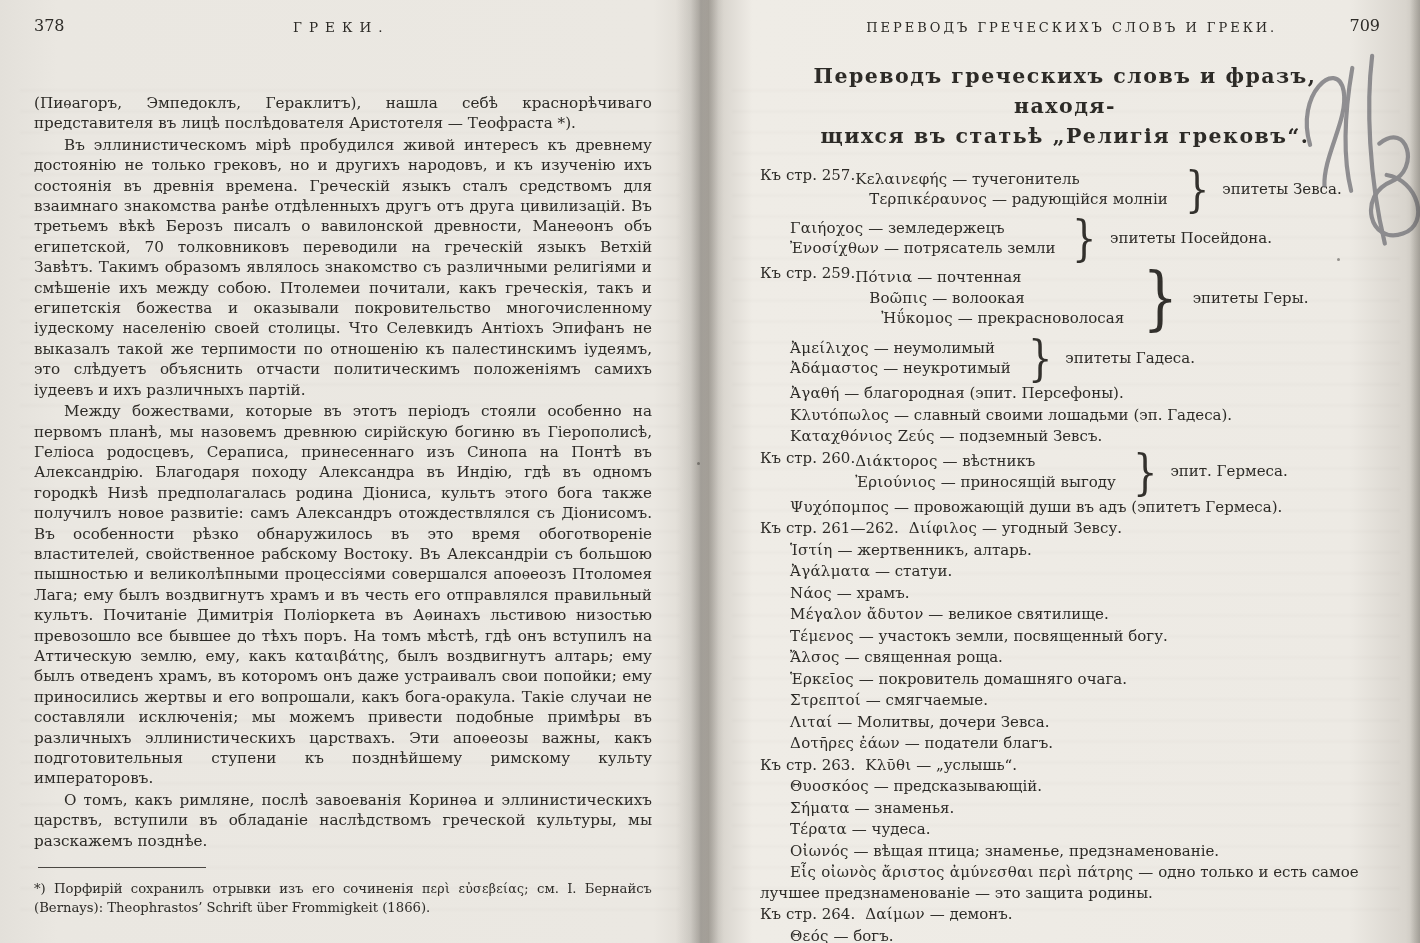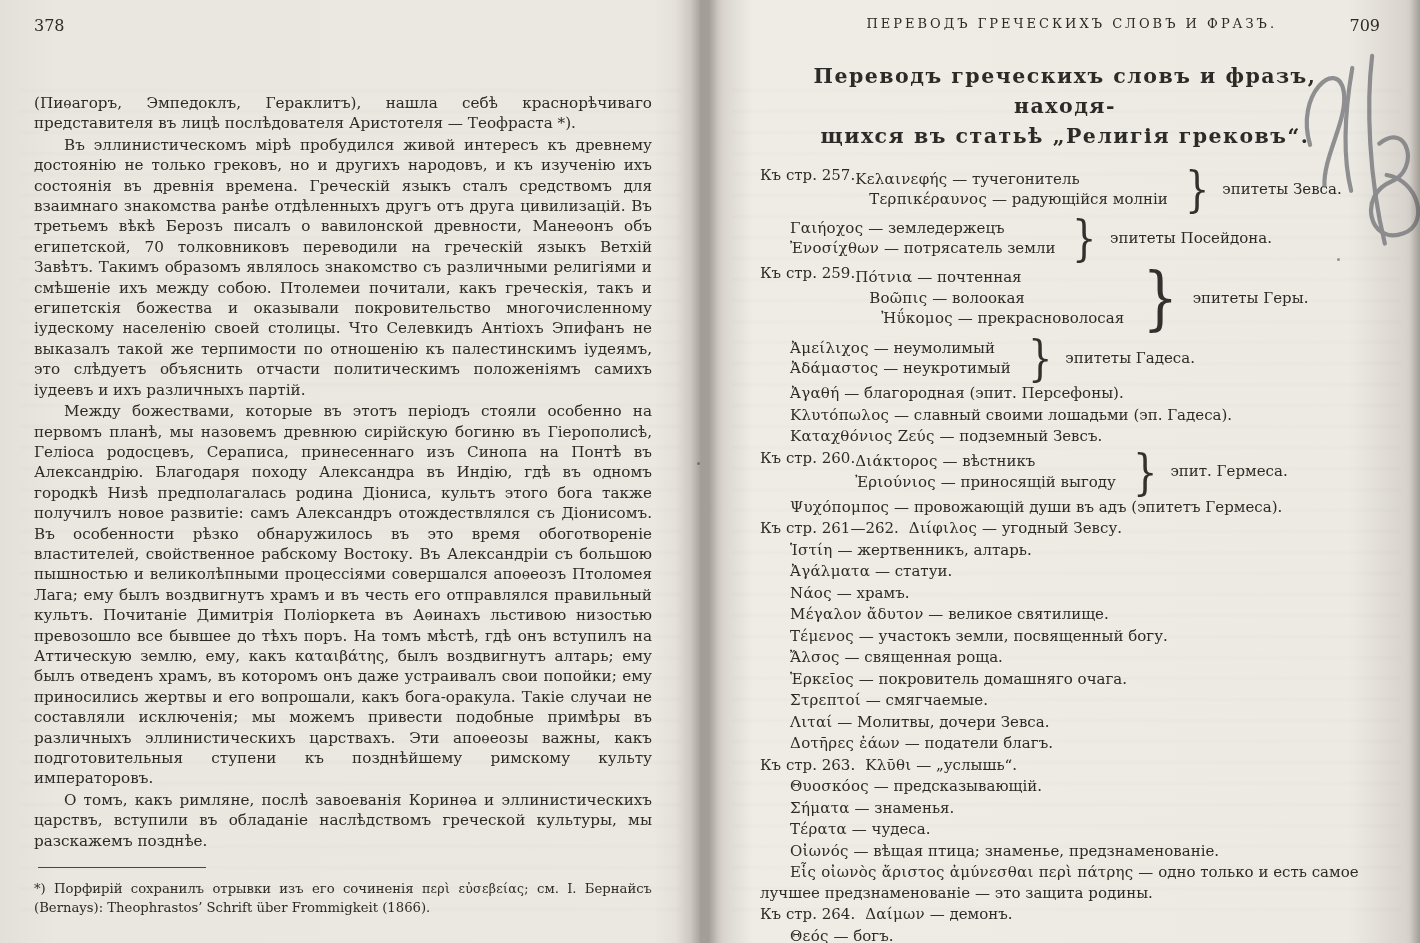--- a/index.html
+++ b/index.html
@@ -15,21 +15,21 @@
   
   .page::after{
     content:"";position:absolute;inset:90px 20px 20px 20px;pointer-events:none;
     background:repeating-linear-gradient(180deg,rgba(90,86,80,0.05) 0 1px,rgba(0,0,0,0) 1px 21px);
     filter:blur(1px);
   }
   .page{position:absolute;top:0;height:943px;box-sizing:border-box;}
   .page-left{left:0;width:700px;padding:16px 48px 0 34px;}
   .page-right{left:712px;width:708px;padding:16px 40px 0 48px;}
 
-  .running-head{display:flex;align-items:flex-start;font-size:15px;}
+  .running-head{display:flex;align-items:flex-end;font-size:15px;}
   .running-head .rh-title{flex:1;text-align:center;letter-spacing:7px;font-size:13.5px;}
   .page-right .running-head .rh-title{letter-spacing:3px;font-size:13px;}
   .pagenum{font-size:16px;}
 
   
   .body-text{margin-top:58px;font-size:15.2px;line-height:20.4px;text-align:justify;}
   .body-text p{margin:0 0 1px 0;text-indent:30px;}
   .body-text p.first{text-indent:0;}
   .fn-rule{width:168px;border:0;border-top:1.5px solid #4a4843;margin:16px 0 12px 4px;}
   .footnote{font-size:13.2px;line-height:18.5px;text-align:justify;}
@@ -72,36 +72,37 @@
   .speck{position:absolute;width:3px;height:3px;border-radius:50%;background:rgba(60,58,54,.5);}
 </style>
 </head>
 <body>
 
 <div class="spread">
 
   <div class="page page-left">
     <div class="running-head">
       <span class="pagenum">378</span>
+      <span class="rh-title">ГРЕКИ.</span>
       <span style="width:34px"></span>
     </div>
     <div class="body-text">
       <p class="first">(Пиѳагоръ, Эмпедоклъ, Гераклитъ), нашла себѣ краснорѣчиваго представителя въ лицѣ послѣдователя Аристотеля — Теофраста *).</p>
       <p>Въ эллинистическомъ мірѣ пробудился живой интересъ къ древнему достоянію не только грековъ, но и другихъ народовъ, и къ изученію ихъ состоянія въ древнія времена. Греческій языкъ сталъ средствомъ для взаимнаго знакомства ранѣе отдѣленныхъ другъ отъ друга цивилизацій. Въ третьемъ вѣкѣ Берозъ писалъ о вавилонской древности, Манеѳонъ объ египетской, 70 толковниковъ переводили на греческій языкъ Ветхій Завѣтъ. Такимъ образомъ являлось знакомство съ различными религіями и смѣшеніе ихъ между собою. Птолемеи почитали, какъ греческія, такъ и египетскія божества и оказывали покровительство многочисленному іудескому населенію своей столицы. Что Селевкидъ Антіохъ Эпифанъ не выказалъ такой же терпимости по отношенію къ палестинскимъ іудеямъ, это слѣдуетъ объяснить отчасти политическимъ положеніямъ самихъ іудеевъ и ихъ различныхъ партій.</p>
       <p>Между божествами, которые въ этотъ періодъ стояли особенно на первомъ планѣ, мы назовемъ древнюю сирійскую богиню въ Гіерополисѣ, Геліоса родосцевъ, Сераписа, принесеннаго изъ Синопа на Понтѣ въ Александрію. Благодаря походу Александра въ Индію, гдѣ въ одномъ городкѣ Низѣ предполагалась родина Діониса, культъ этого бога также получилъ новое развитіе: самъ Александръ отождествлялся съ Діонисомъ. Въ особенности рѣзко обнаружилось въ это время обоготвореніе властителей, свойственное рабскому Востоку. Въ Александріи съ большою пышностью и великолѣпными процессіями совершался апоѳеозъ Птоломея Лага; ему былъ воздвигнутъ храмъ и въ честь его отправлялся правильный культъ. Почитаніе Димитрія Поліоркета въ Аѳинахъ льстивою низостью превозошло все бывшее до тѣхъ поръ. На томъ мѣстѣ, гдѣ онъ вступилъ на Аттическую землю, ему, какъ καταιβάτης, былъ воздвигнутъ алтарь; ему былъ отведенъ храмъ, въ которомъ онъ даже устраивалъ свои попойки; ему приносились жертвы и его вопрошали, какъ бога-оракула. Такіе случаи не составляли исключенія; мы можемъ привести подобные примѣры въ различныхъ эллинистическихъ царствахъ. Эти апоѳеозы важны, какъ подготовительныя ступени къ позднѣйшему римскому культу императоровъ.</p>
       <p>О томъ, какъ римляне, послѣ завоеванія Коринѳа и эллинистическихъ царствъ, вступили въ обладаніе наслѣдствомъ греческой культуры, мы разскажемъ позднѣе.</p>
     </div>
     <hr class="fn-rule">
     <div class="footnote"><span>*)</span><span> Порфирій сохранилъ отрывки изъ его сочиненія </span><span class="greek">περὶ εὐσεβείας;</span><span> см. I. Бернайсъ (Bernays): Theophrastos’ Schrift über Frommigkeit (1866).</span></div>
   </div>
 
   <div class="page page-right">
     <div class="running-head">
       <span style="width:34px"></span>
-      <span class="rh-title">ПЕРЕВОДЪ ГРЕЧЕСКИХЪ СЛОВЪ И ФРАЗЪ.</span>
+      <span class="rh-title">ПЕРЕВОДЪ ГРЕЧЕСКИХЪ СЛОВЪ И ГРЕКИ.</span>
       <span class="pagenum">709</span>
     </div>
 
     <div class="article-title">
       <span>Переводъ греческихъ словъ и фразъ, находя-</span><br>
       <span>щихся въ статьѣ „Религія грековъ“.</span>
     </div>
 
     <svg class="hand-mark" width="118" height="225" viewBox="0 0 118 225">
       <g fill="none" stroke="#75757a" stroke-width="4.2" stroke-linecap="round">

